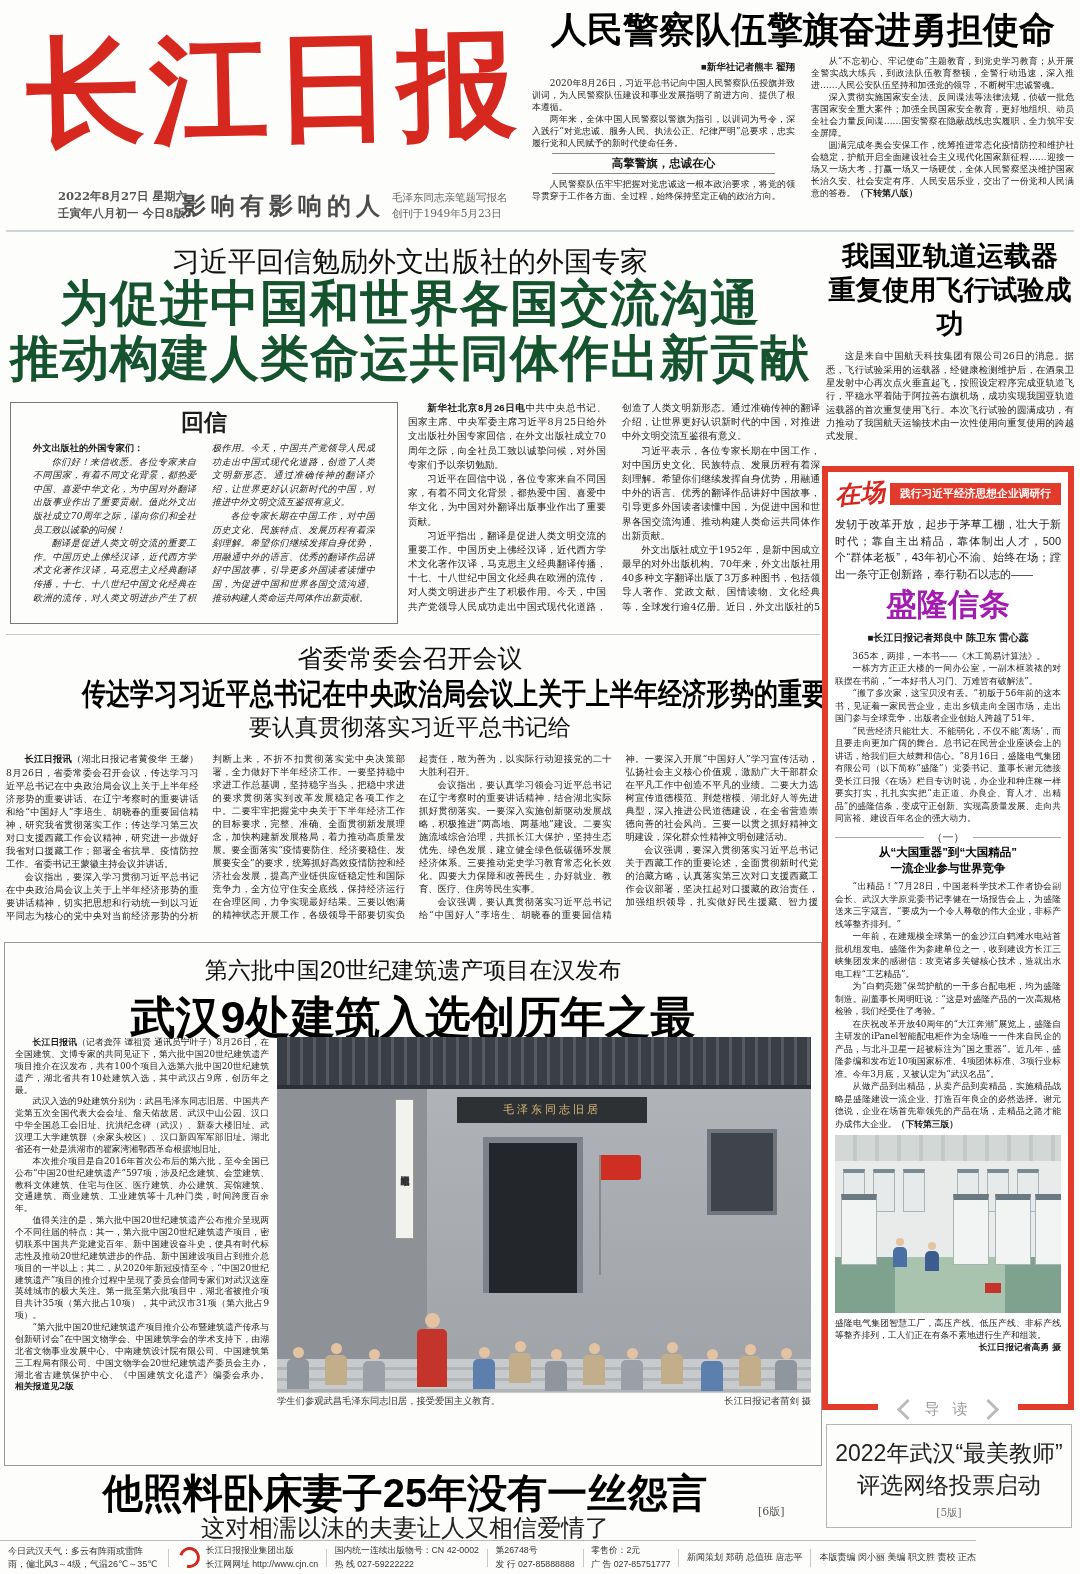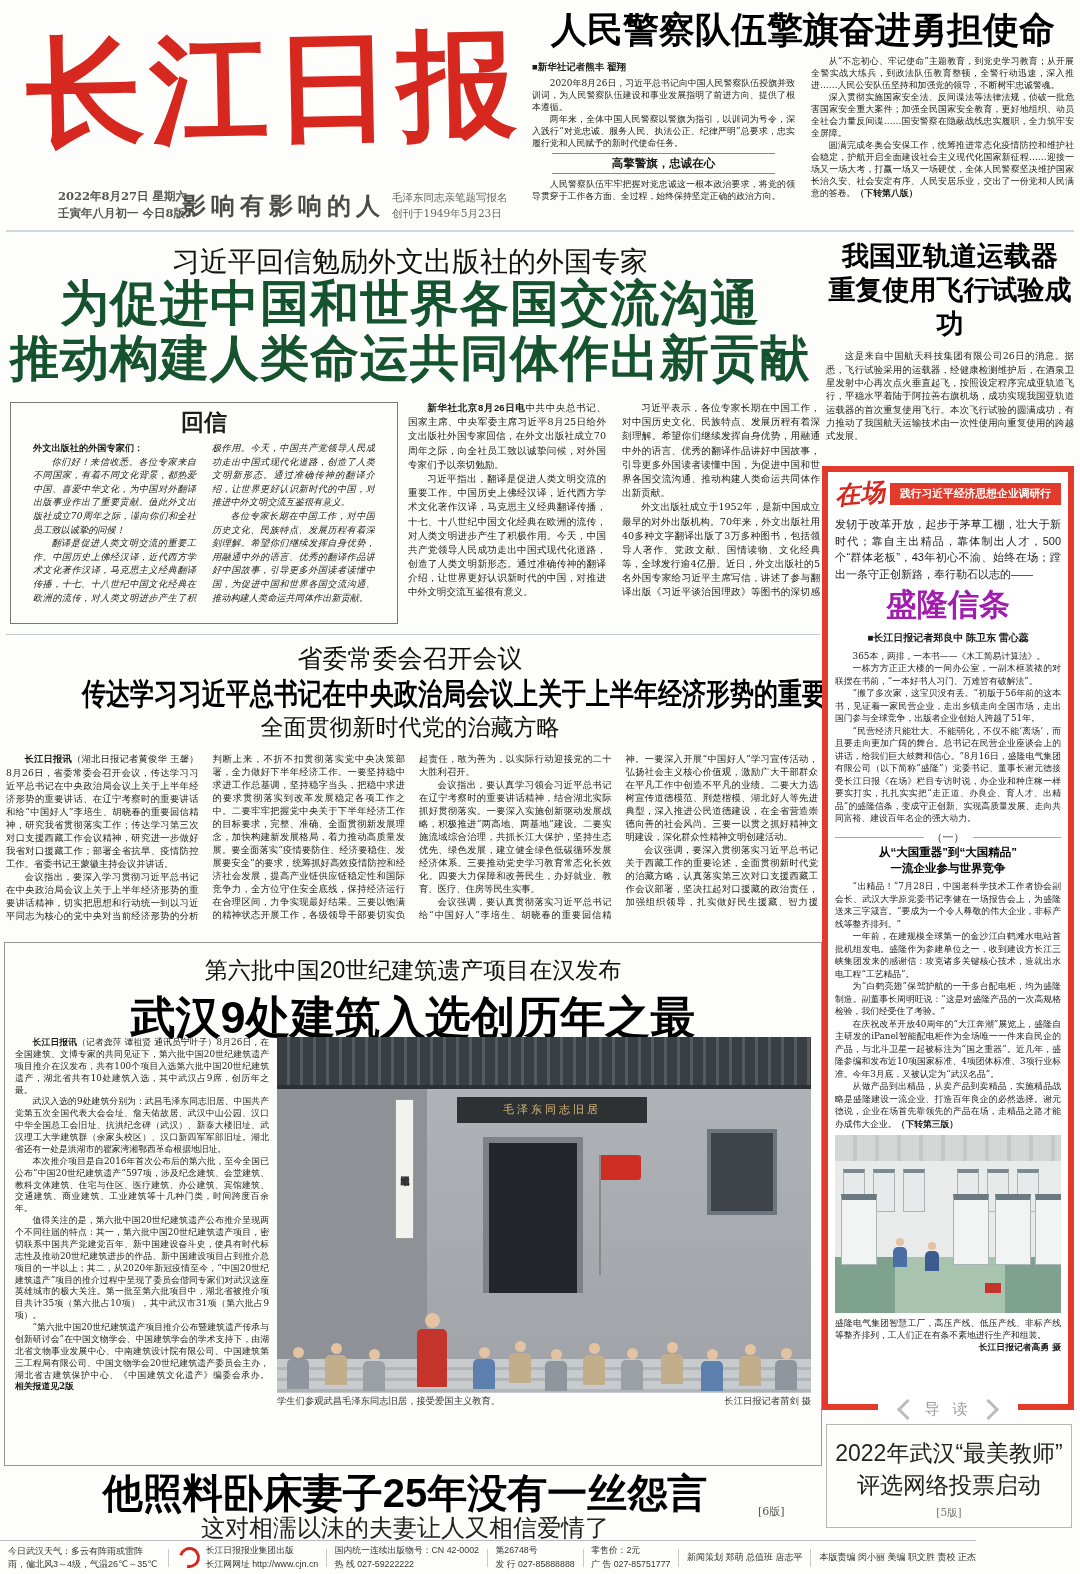--- a/index.html
+++ b/index.html
@@ -14,21 +14,21 @@
   .mast-title{position:absolute;left:26px;top:2px;width:500px;font-size:118px;line-height:1.45;
       font-weight:bold;color:#d7281f;letter-spacing:6px;transform:rotate(-1.2deg);}
   .mast-date{position:absolute;left:58px;top:188px;font-size:11.5px;font-weight:bold;color:#555;line-height:1.5;}
   .mast-slogan{position:absolute;left:182px;top:190px;font-size:24px;font-weight:bold;color:#4c4c4c;letter-spacing:5px;}
   .mast-note{position:absolute;left:392px;top:190px;font-size:10.5px;color:#666;line-height:1.5;}
   .rule-top{position:absolute;left:6px;right:6px;top:230px;border-top:2px solid #cfd6da;}
 
   
   .police{position:absolute;left:532px;top:6px;width:542px;}
   .police-title{font-size:36px;font-weight:bold;text-align:center;letter-spacing:0;margin:0;color:#000;}
-  .police-byline{text-align:left;font-size:9.5px;font-weight:bold;margin:6px 0 3px;}
+  .police-byline{text-align:right;font-size:9.5px;font-weight:bold;margin:6px 0 3px;}
   .police-cols{display:flex;gap:16px;height:168px;overflow:hidden;}
   .pcol{width:50%;font-size:8.9px;line-height:1.35;text-align:justify;overflow:hidden;}
   .police-sub{display:block;margin:4px 20px;padding:2px 0;border-top:1px solid #888;border-bottom:1px solid #888;
       text-align:center;font-weight:bold;font-size:11.5px;text-indent:0;}
 
   
   .lead-kicker{position:absolute;left:0;top:243px;width:820px;text-align:center;font-size:28px;color:#111;}
   .lead-head{position:absolute;left:0;top:276px;width:820px;text-align:center;font-weight:bold;
       font-size:49px;line-height:1.12;letter-spacing:1px;color:#14532d;}
 
@@ -191,29 +191,30 @@
       <p>你们好！来信收悉。各位专家来自不同国家，有着不同文化背景，都热爱中国、喜爱中华文化，为中国对外翻译出版事业作出了重要贡献。值此外文出版社成立70周年之际，谨向你们和全社员工致以诚挚的问候！</p>
       <p>翻译是促进人类文明交流的重要工作。中国历史上佛经汉译，近代西方学术文化著作汉译，马克思主义经典翻译传播，十七、十八世纪中国文化经典在欧洲的流传，对人类文明进步产生了积极作用。今天，中国共产党领导人民成功走出中国式现代化道路，创造了人类文明新形态。通过准确传神的翻译介绍，让世界更好认识新时代的中国，对推进中外文明交流互鉴很有意义。</p>
       <p>各位专家长期在中国工作，对中国历史文化、民族特点、发展历程有着深刻理解。希望你们继续发挥自身优势，用融通中外的语言、优秀的翻译作品讲好中国故事，引导更多外国读者读懂中国，为促进中国和世界各国交流沟通、推动构建人类命运共同体作出新贡献。</p>
       <p>祝你们工作顺利、生活愉快！</p>
 
     </div>
   </div>
 
   <div class="xinhua">
     <p><b class="lead-in">新华社北京8月26日电</b><span>中共中央总书记、国家主席、中央军委主席习近平8月25日给外文出版社外国专家回信，在外文出版社成立70周年之际，向全社员工致以诚挚问候，对外国专家们予以亲切勉励。</span></p>
+    <p>习近平在回信中说，各位专家来自不同国家，有着不同文化背景，都热爱中国、喜爱中华文化，为中国对外翻译出版事业作出了重要贡献。</p>
     <p>习近平指出，翻译是促进人类文明交流的重要工作。中国历史上佛经汉译，近代西方学术文化著作汉译，马克思主义经典翻译传播，十七、十八世纪中国文化经典在欧洲的流传，对人类文明进步产生了积极作用。今天，中国共产党领导人民成功走出中国式现代化道路，创造了人类文明新形态。通过准确传神的翻译介绍，让世界更好认识新时代的中国，对推进中外文明交流互鉴很有意义。</p>
     <p>习近平表示，各位专家长期在中国工作，对中国历史文化、民族特点、发展历程有着深刻理解。希望你们继续发挥自身优势，用融通中外的语言、优秀的翻译作品讲好中国故事，引导更多外国读者读懂中国，为促进中国和世界各国交流沟通、推动构建人类命运共同体作出新贡献。</p>
     <p>外文出版社成立于1952年，是新中国成立最早的对外出版机构。70年来，外文出版社用40多种文字翻译出版了3万多种图书，包括领导人著作、党政文献、国情读物、文化经典等，全球发行逾4亿册。近日，外文出版社的5名外国专家给习近平主席写信，讲述了参与翻译出版《习近平谈治国理政》等图书的深切感受，表达了从事让世界读懂中国工作的自豪心情。</p>
   </div>
   <div class="rule-mid"></div>
 
   <div class="prov-kicker hei">省委常委会召开会议</div>
   <div class="prov-head hei">传达学习习近平总书记在中央政治局会议上关于上半年经济形势的重要讲话精神</div>
-  <div class="prov-sub hei">全面贯彻新时代党的治藏方略</div>
+  <div class="prov-sub hei">要认真贯彻落实习近平总书记给</div>
   <div class="prov-body">
     <p><b class="lead-in">长江日报讯</b><span>（湖北日报记者黄俊华 王馨）8月26日，省委常委会召开会议，传达学习习近平总书记在中央政治局会议上关于上半年经济形势的重要讲话、在辽宁考察时的重要讲话和给“中国好人”李培生、胡晓春的重要回信精神，研究我省贯彻落实工作；传达学习第三次对口支援西藏工作会议精神，研究进一步做好我省对口援藏工作；部署全省抗旱、疫情防控工作。省委书记王蒙徽主持会议并讲话。</span></p>
     <p>会议指出，要深入学习贯彻习近平总书记在中央政治局会议上关于上半年经济形势的重要讲话精神，切实把思想和行动统一到以习近平同志为核心的党中央对当前经济形势的分析判断上来，不折不扣贯彻落实党中央决策部署，全力做好下半年经济工作。一要坚持稳中求进工作总基调，坚持稳字当头，把稳中求进的要求贯彻落实到改革发展稳定各项工作之中。二要牢牢把握党中央关于下半年经济工作的目标要求，完整、准确、全面贯彻新发展理念，加快构建新发展格局，着力推动高质量发展。要全面落实“疫情要防住、经济要稳住、发展要安全”的要求，统筹抓好高效疫情防控和经济社会发展，提高产业链供应链稳定性和国际竞争力，全方位守住安全底线，保持经济运行在合理区间，力争实现最好结果。三要以饱满的精神状态开展工作，各级领导干部要切实负起责任，敢为善为，以实际行动迎接党的二十大胜利召开。</p>
     <p>会议指出，要认真学习领会习近平总书记在辽宁考察时的重要讲话精神，结合湖北实际抓好贯彻落实。一要深入实施创新驱动发展战略，积极推进“两高地、两基地”建设。二要实施流域综合治理，共抓长江大保护，坚持生态优先、绿色发展，建立健全绿色低碳循环发展经济体系。三要推动党史学习教育常态化长效化。四要大力保障和改善民生，办好就业、教育、医疗、住房等民生实事。</p>
     <p>会议强调，要认真贯彻落实习近平总书记给“中国好人”李培生、胡晓春的重要回信精神。一要深入开展“中国好人”学习宣传活动，弘扬社会主义核心价值观，激励广大干部群众在平凡工作中创造不平凡的业绩。二要大力选树宣传道德模范、荆楚楷模、湖北好人等先进典型，深入推进公民道德建设，在全省营造崇德向善的社会风尚。三要一以贯之抓好精神文明建设，深化群众性精神文明创建活动。</p>
     <p>会议强调，要深入贯彻落实习近平总书记关于西藏工作的重要论述，全面贯彻新时代党的治藏方略，认真落实第三次对口支援西藏工作会议部署，坚决扛起对口援藏的政治责任，加强组织领导，扎实做好民生援藏、智力援藏、产业和就业援藏等工作，推动我省对口援藏工作取得新成效。</p>
 
   </div>
 
   <div class="heritage">

